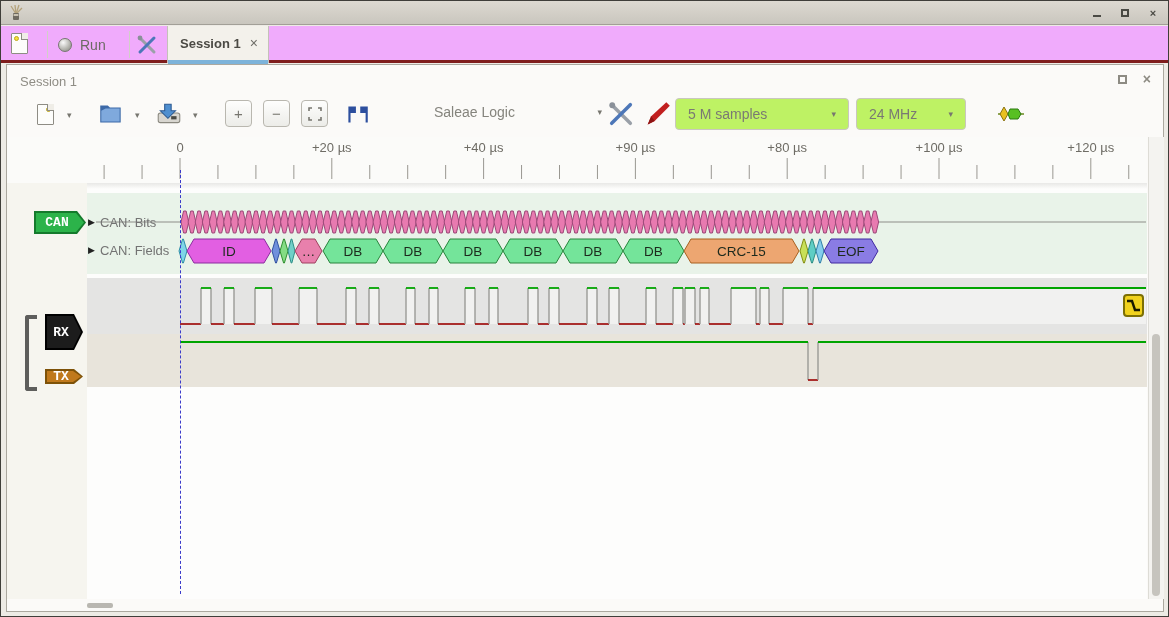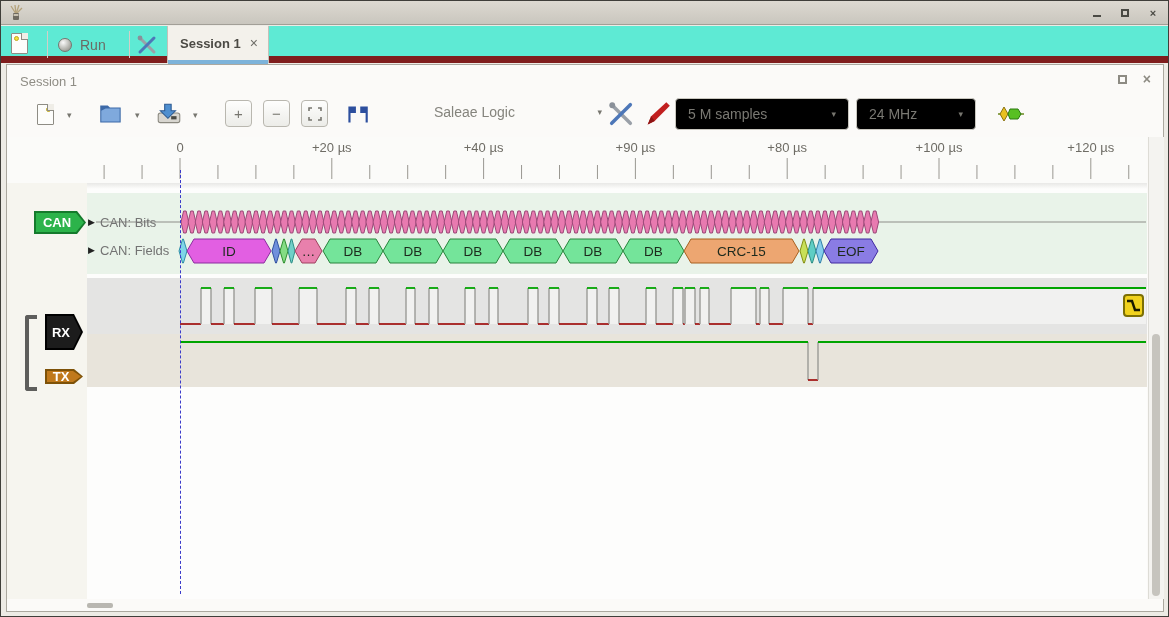--- a/index.html
+++ b/index.html
@@ -13,22 +13,22 @@
   .title-text { position:absolute; left:0; right:0; top:4px; text-align:center;
                 font-size:12px; font-weight:bold; color:#35342f; }
   .app-logo { position:absolute; left:6px; top:3px; width:18px; height:18px; }
   .win-controls { position:absolute; right:8px; top:0; height:24px; display:flex; gap:14px; align-items:center; }
   .win-btn { width:14px; height:14px; display:flex; align-items:center; justify-content:center;
              color:#4a4a44; font-size:11px; font-weight:bold; cursor:default; }
   .glyph-min { width:8px; height:2px; background:#4a4a44; margin-top:6px; }
   .glyph-max { width:8px; height:8px; border:2px solid #4a4a44; }
 
   
-  .main-toolbar { position:absolute; left:0; top:25px; width:100%; height:37px; background:#5eead4;
-                  border-bottom:7px solid #7f1d1d; }
+  .main-toolbar { position:absolute; left:0; top:25px; width:100%; height:37px; background:#f0abfc;
+                  border-bottom:3px solid #7f1d1d; }
   .tb-sep { position:absolute; top:5px; width:1px; height:27px; background:#d2cfc7; }
   .newdoc-btn { position:absolute; left:10px; top:7px; width:26px; height:24px; }
   .doc-icon { position:relative; width:17px; height:21px; background:#fdfdfb; border:1px solid #8e8c84;
               border-radius:1px; }
   .doc-icon::after { content:""; position:absolute; right:-1px; top:-1px; width:6px; height:6px;
                      background:#efede7; border-left:1px solid #8e8c84; border-bottom:1px solid #8e8c84; }
   .doc-dot { position:absolute; left:2px; top:2px; width:5px; height:5px; border-radius:50%;
              background:#f3e03a; border:1px solid #c0a820; }
   .run-btn { position:absolute; left:57px; top:7px; height:24px; display:flex; align-items:center; gap:8px; }
   .run-sphere { width:14px; height:14px; border-radius:50%;
@@ -52,21 +52,21 @@
 
   
   .s-toolbar { position:absolute; left:6px; top:95px; width:1156px; height:40px; }
   .icon-btn { position:absolute; top:4px; width:28px; height:28px; display:flex; align-items:center; justify-content:center; }
   .sq-btn { position:absolute; top:4px; width:27px; height:27px; border:1px solid #b9b7af; border-radius:4px;
             background:linear-gradient(#fefefd,#ececе8); display:flex; align-items:center; justify-content:center;
             font-size:15px; color:#77766f; background:linear-gradient(#fefefd,#ecece8); }
   .caret { font-size:9px; color:#77766f; }
   .dd-caret { position:absolute; top:14px; }
   .combo { position:absolute; top:2px; height:32px; border:1px solid #c9c7bf; border-radius:4px;
-           background:#000000; display:flex; align-items:center; justify-content:space-between;
+           background:#bef264; display:flex; align-items:center; justify-content:space-between;
            padding:0 12px; font-size:14px; color:#7a7973; }
   .device-select { position:absolute; top:8px; left:427px; width:168px; display:flex;
                    justify-content:space-between; align-items:center; font-size:14px; color:#85847d; }
 
   
   .ruler { position:absolute; left:86px; top:136px; width:1060px; height:46px; background:#fbfbf9; }
   .ruler-left { position:absolute; left:6px; top:136px; width:80px; height:46px; background:#fbfbf9; }
   .ruler-label { position:absolute; top:3px; transform:translateX(-50%); font-size:13px; color:#6e6c65; white-space:nowrap; }
   .ruler-shadow { position:absolute; left:86px; top:182px; width:1060px; height:6px;
                   background:linear-gradient(rgba(80,80,70,0.12), rgba(80,80,70,0)); }
@@ -78,21 +78,21 @@
   .band-tx { top:333px; height:53px; background:#e8e4db; }
 
   .wave-svg { position:absolute; left:0; top:0; width:1169px; height:617px; pointer-events:none; }
 
   .row-label { position:absolute; font-size:13px; color:#737373; white-space:nowrap; }
   .expand-arrow { position:absolute; font-size:9px; color:#222; }
 
   .tag { position:absolute; color:#fff; font-weight:bold; font-size:13px; text-align:center; }
   .tag-outer { position:absolute; inset:0; clip-path:polygon(0 0, calc(100% - 9px) 0, 100% 50%, calc(100% - 9px) 100%, 0 100%); }
   .tag-inner { position:absolute; inset:2px; clip-path:polygon(0 0, calc(100% - 8px) 0, 100% 50%, calc(100% - 8px) 100%, 0 100%);
-               display:flex; align-items:center; justify-content:center; padding-right:6px; }
+               display:flex; align-items:center; justify-content:center; padding-right:6px;font-family:Liberation Mono, monospace; }
   .bracket { position:absolute; left:24px; top:314px; width:12px; height:76px;
              border:4px solid #5e5e5c; border-right:none; border-radius:3px 0 0 3px; }
 
   .cursor-line { position:absolute; left:179px; top:169px; width:0; height:424px;
                  border-left:1px dashed #3b3bca; }
   .trigger-badge { position:absolute; left:1122px; top:293px; width:21px; height:23px; background:#f1d21d;
                    border:2px solid #7c6f04; border-radius:4px; display:flex; align-items:center; justify-content:center; }
 
   .vscroll { position:absolute; left:1147px; top:136px; width:16px; height:462px; background:#f4f3f0; border-left:1px solid #dddcd6;}
   .vscroll-thumb { position:absolute; left:3px; top:197px; width:8px; height:262px; background:#c6c4be; border-radius:4px; }
@@ -209,21 +209,21 @@
     </svg>
     <svg class="icon-btn" style="left:636px" viewBox="0 0 24 24">
       <path d="M20 2 L23 5 L10 18 L4 21 L7 14 Z" fill="#c11f1f"></path>
       <path d="M4 21 L10 18 L7 14 Z" fill="#8d1414"></path>
     </svg>
 
     <div class="combo" style="left:668px; width:174px">
       <span>5 M samples</span>
       <span class="caret">▾</span>
     </div>
-    <div class="combo" style="left:849px; width:120px">
+    <div class="combo" style="left:849px; width:110px">
       <span>24 MHz</span>
       <span class="caret">▾</span>
     </div>
 
     <svg class="icon-btn" style="left:990px" viewBox="0 0 28 20">
       <line x1="1" y1="10" x2="27" y2="10" stroke="#6a8a20" stroke-width="1.5"></line>
       <path d="M7 3 L11 10 L7 17 L3 10 Z" fill="#e8c020" stroke="#8a7210"></path>
       <path d="M13 5 L21 5 L24 10 L21 15 L13 15 L11 10 Z" fill="#58c022" stroke="#2c7a10"></path>
     </svg>
   </div>

